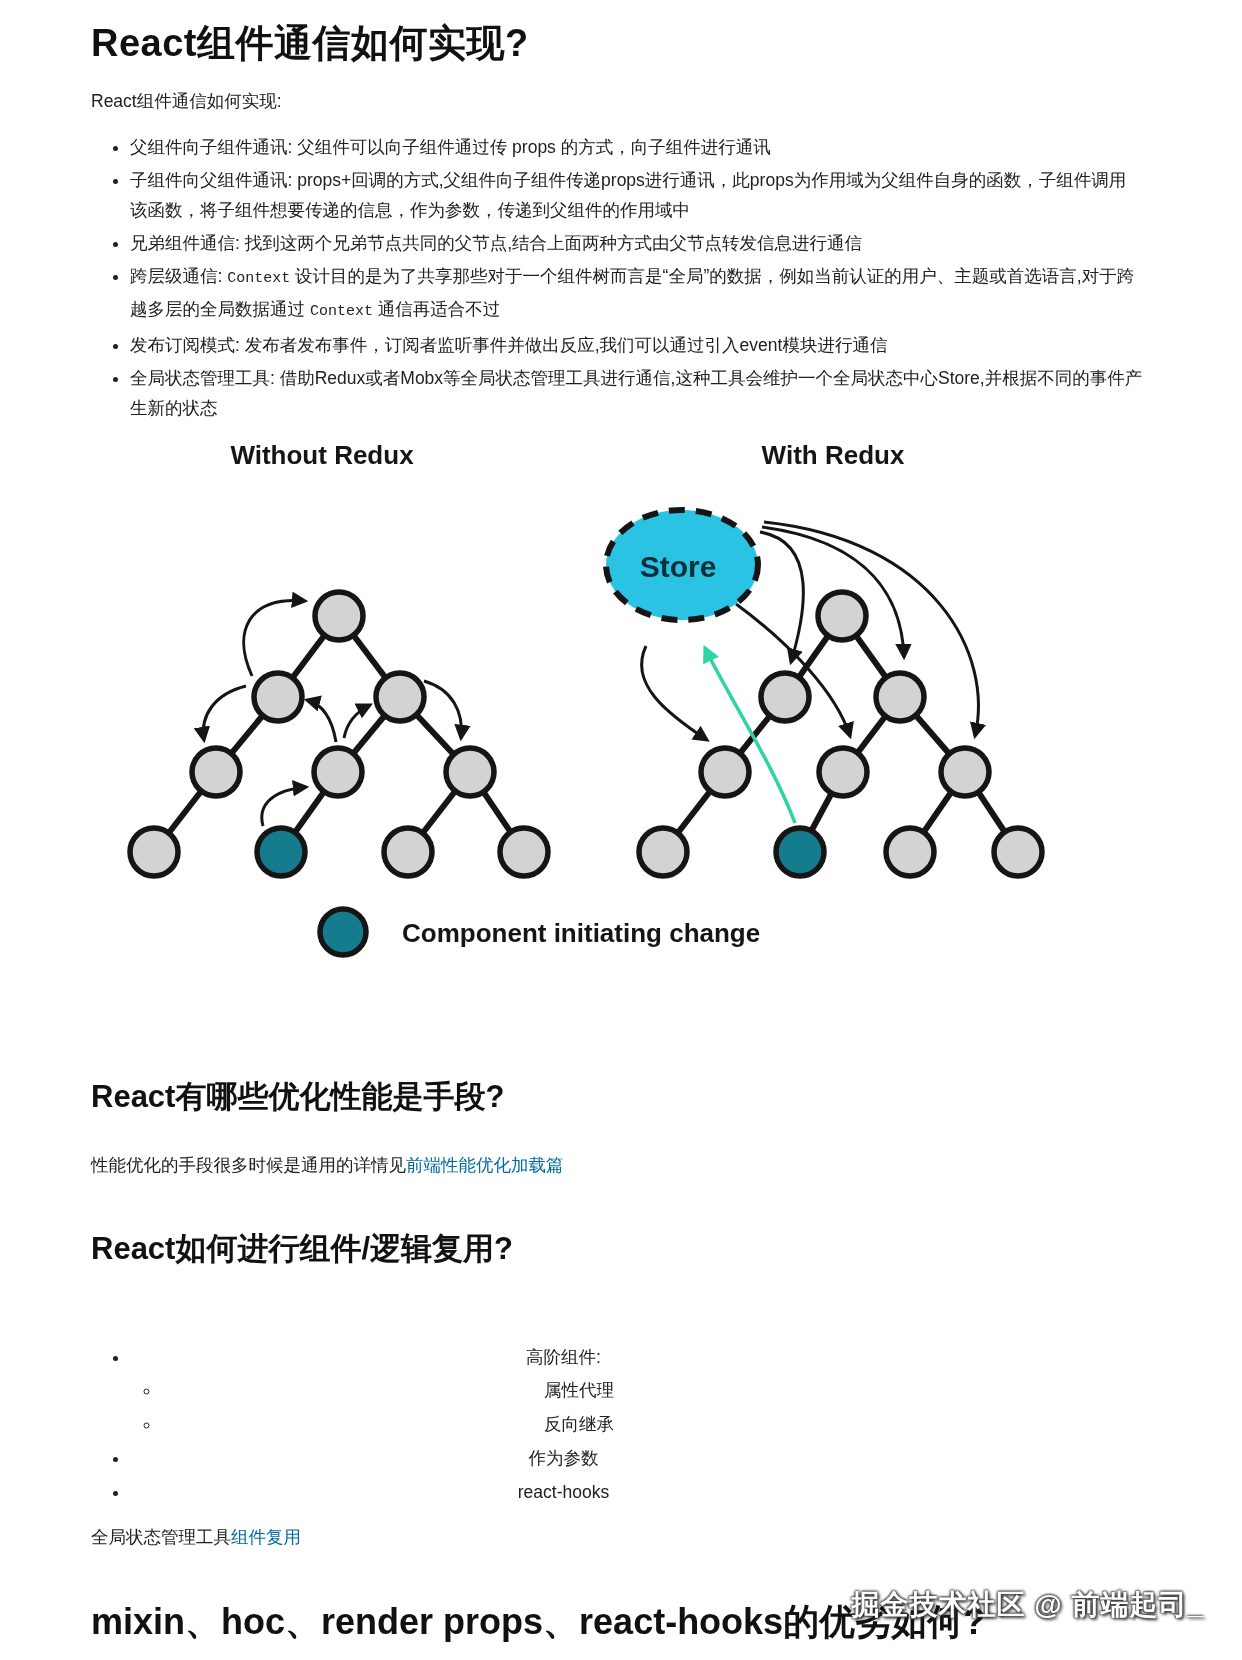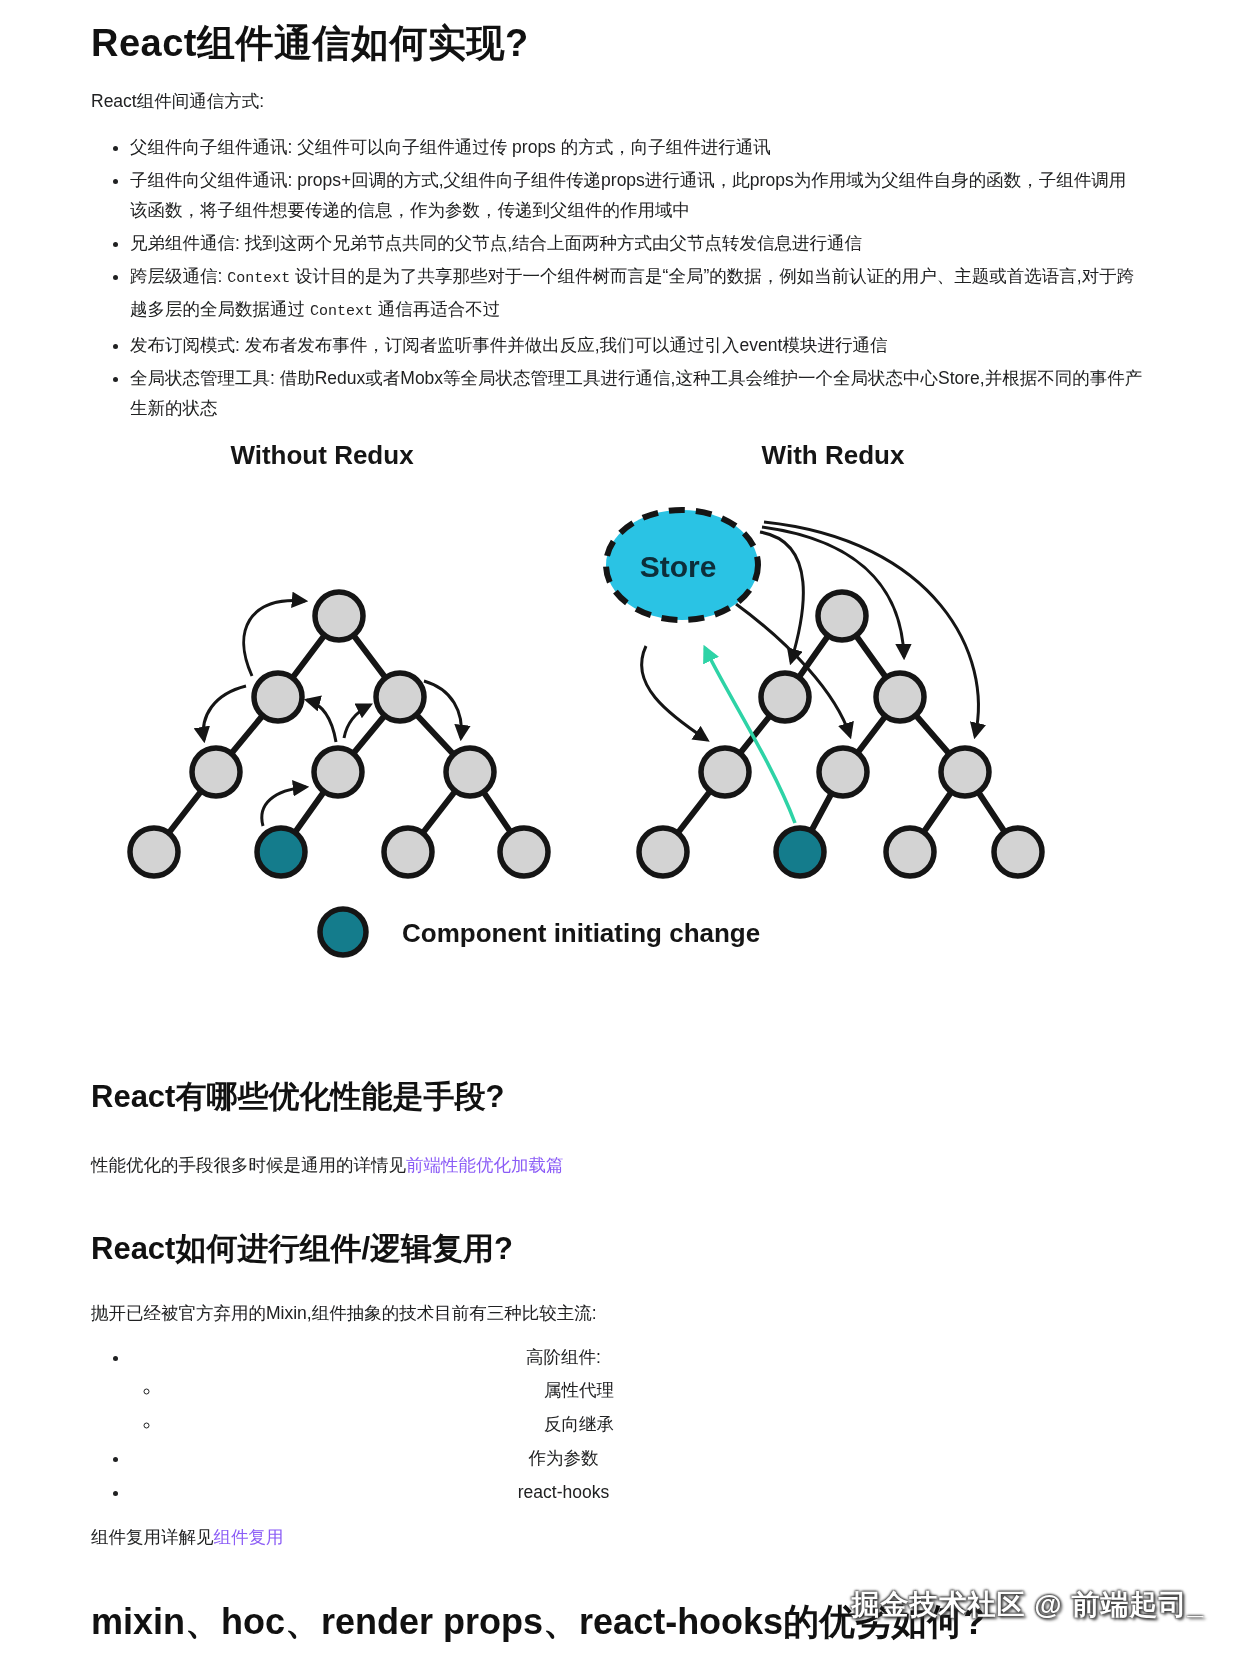--- a/index.html
+++ b/index.html
@@ -21,21 +21,21 @@
   .nodes circle { fill:#d3d3d3; stroke:#151515; stroke-width:5.5; }
   circle.tealnode { fill:#147c8c; stroke:#151515; stroke-width:5.5; }
   .arrows path { fill:none; stroke:#151515; stroke-width:3; marker-end:url(#ab); }
   .green-arrow { fill:none; stroke:#2ed3a6; stroke-width:3.5; marker-end:url(#ag); }
   .store-ellipse { fill:#2ac3e4; stroke:#151515; stroke-width:6; stroke-dasharray:16 11; }
   .dtitle { font-size:26px; font-weight:700; fill:#151515; }
   .store-label { font-size:30px; font-weight:700; fill:#0d2e3a; }
   .legendtext { font-size:26px; font-weight:700; fill:#151515; }
   .h2 { position:absolute; left:91px; top:1076px; font-size:31px; }
   .p-perf { position:absolute; left:91px; top:1152px; }
-  a.link { color:#8b5cf6; text-decoration:none; cursor:pointer; }
+  a.link { color:#0369a1; text-decoration:none; cursor:pointer; }
   .h3 { position:absolute; left:91px; top:1228px; font-size:31px; }
   .p-reuse { position:absolute; left:91px; top:1300px; }
   .list-reuse { position:absolute; left:97px; top:1342px; width:900px; list-style:disc outside; padding-left:33px; }
   .list-reuse li { font-size:17.5px; line-height:31px; margin-bottom:3px; color:#202122;text-align:center; }
   .list-reuse ul { list-style:circle outside; padding-left:31px; margin:2px 0 2px 0; }
   .p-more { position:absolute; left:91px; top:1524px; }
   .h4 { position:absolute; left:91px; top:1598px; font-size:36px; white-space:nowrap; }
   .watermark {
     position:absolute; top:1586px; right:38px; font-size:28px; font-weight:700;
     color:#ffffff; letter-spacing:1px; white-space:nowrap;
@@ -43,21 +43,21 @@
                  1px -1px 2px rgba(45,45,45,.65), -1px 1px 2px rgba(45,45,45,.65);
   }
 </style>
 </head>
 <body>
 
 <div class="page">
 
   <h1 class="h1">React组件通信如何实现?</h1>
 
-  <p class="p-body p-intro">React组件间通信方式:</p>
+  <p class="p-body p-intro">React组件通信如何实现:</p>
 
   <ul class="list-comm">
     <li><span>父组件向子组件通讯: 父组件可以向子组件通过传 props 的方式，向子组件进行通讯</span></li>
     <li><span>子组件向父组件通讯: props+回调的方式,父组件向子组件传递props进行通讯，此props为作用域为父组件自身的函数，子组件调用该函数，将子组件想要传递的信息，作为参数，传递到父组件的作用域中</span></li>
     <li><span>兄弟组件通信: 找到这两个兄弟节点共同的父节点,结合上面两种方式由父节点转发信息进行通信</span></li>
     <li><span>跨层级通信: </span><code class="ctx">Context</code><span> 设计目的是为了共享那些对于一个组件树而言是“全局”的数据，例如当前认证的用户、主题或首选语言,对于跨越多层的全局数据通过 </span><code class="ctx">Context</code><span> 通信再适合不过</span></li>
     <li><span>发布订阅模式: 发布者发布事件，订阅者监听事件并做出反应,我们可以通过引入event模块进行通信</span></li>
     <li><span>全局状态管理工具: 借助Redux或者Mobx等全局状态管理工具进行通信,这种工具会维护一个全局状态中心Store,并根据不同的事件产生新的状态</span></li>
   </ul>
 
@@ -151,33 +151,32 @@
       <text class="legendtext" x="402" y="942">Component initiating change</text>
     </g>
   </svg>
 
   <h2 class="h2">React有哪些优化性能是手段?</h2>
 
   <p class="p-body p-perf"><span>性能优化的手段很多时候是通用的详情见</span><a class="link">前端性能优化加载篇</a></p>
 
   <h3 class="h3">React如何进行组件/逻辑复用?</h3>
 
-  <p class="p-body p-reuse">抛开已经被官方弃用的Mixin,组件抽象的技术目前有三种比较主流:</p>
 
   <ul class="list-reuse">
     <li>
       <span>高阶组件:</span>
       <ul>
         <li><span>属性代理</span></li>
         <li><span>反向继承</span></li>
       </ul>
     </li>
     <li><span>作为参数</span></li>
     <li><span>react-hooks</span></li>
   </ul>
 
-  <p class="p-body p-more"><span>组件复用详解见</span><a class="link">组件复用</a></p>
+  <p class="p-body p-more"><span>全局状态管理工具</span><a class="link">组件复用</a></p>
 
   <h4 class="h4">mixin、hoc、render props、react-hooks的优劣如何?</h4>
 
   <div class="watermark">掘金技术社区 @ 前端起司_</div>
 
 </div>
 
 </body></html>

